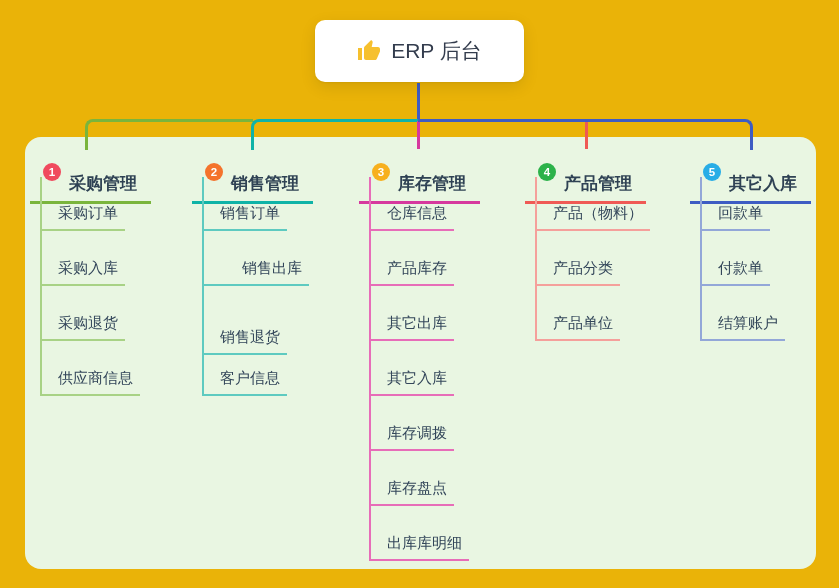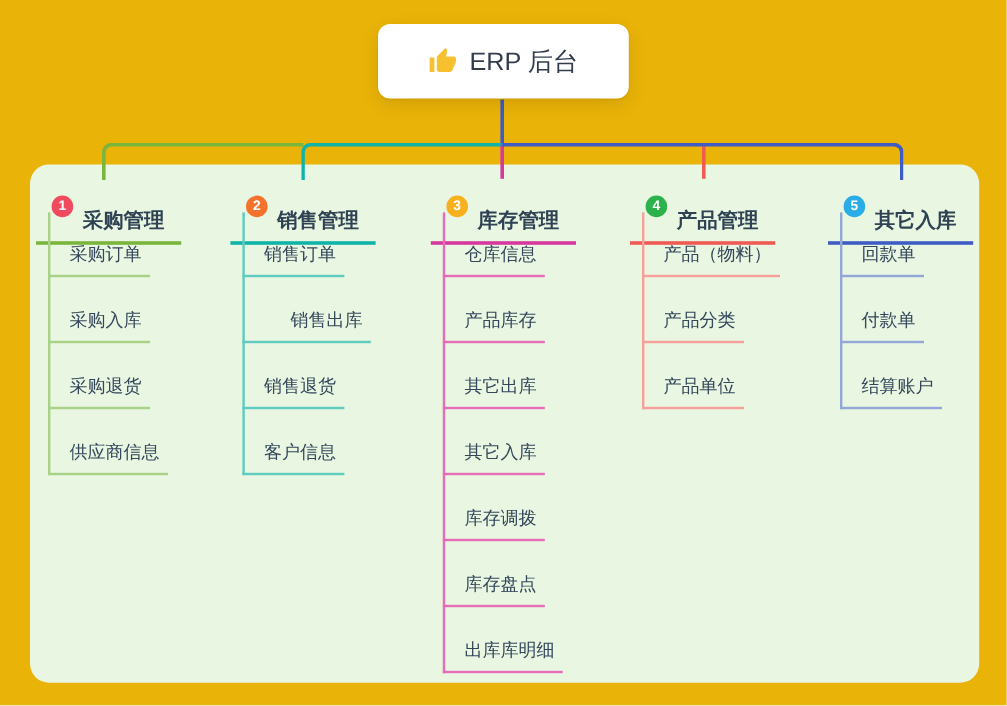--- a/index.html
+++ b/index.html
@@ -69,21 +69,21 @@
       <div class="conn" style="left: 418px; top: 119px; width: 335px; height: 31px; border-top: 3px solid rgb(62, 92, 195); border-right: 3px solid rgb(62, 92, 195); border-top-right-radius: 8px;"></div>
     </div>
   <div id="branch-layer">
       <div class="branch" style="left: 30px; --c: #7ab53c; --lc: #a8d285;"><div class="branch-header">
           <span class="badge" style="background: rgb(240, 74, 94);">1</span>
           <span class="branch-label">采购管理</span>
         </div><div class="vline" style="height: 219px;"></div><div class="child" style="top: 48px;">采购订单</div><div class="child" style="top: 103px;">采购入库</div><div class="child" style="top: 158px;">采购退货</div><div class="child" style="top: 213px;">供应商信息</div></div>
       <div class="branch" style="left: 192px; --c: #0fb3a7; --lc: #5ecac0;"><div class="branch-header">
           <span class="badge" style="background: rgb(244, 115, 44);">2</span>
           <span class="branch-label">销售管理</span>
-        </div><div class="vline" style="height: 219px;"></div><div class="child" style="top: 48px;">销售订单</div><div class="child" style="top: 103px; padding-left: 40px;">销售出库</div><div class="child" style="top: 158px;">销售退货</div><div class="child" style="top: 213px; text-align: right;">客户信息</div></div>
+        </div><div class="vline" style="height: 219px;"></div><div class="child" style="top: 48px;">销售订单</div><div class="child" style="top: 103px; padding-left: 40px;">销售出库</div><div class="child" style="top: 172px;">销售退货</div><div class="child" style="top: 213px; text-align: right;">客户信息</div></div>
       <div class="branch" style="left: 359px; --c: #d6399e; --lc: #e76db8;"><div class="branch-header">
           <span class="badge" style="background: rgb(247, 176, 30);">3</span>
           <span class="branch-label">库存管理</span>
         </div><div class="vline" style="height: 384px;"></div><div class="child" style="top: 48px;">仓库信息</div><div class="child" style="top: 103px;">产品库存</div><div class="child" style="top: 158px;">其它出库</div><div class="child" style="top: 213px;">其它入库</div><div class="child" style="top: 268px;">库存调拨</div><div class="child" style="top: 323px;">库存盘点</div><div class="child" style="top: 378px;">出库库明细</div></div>
       <div class="branch" style="left: 525px; --c: #ef5a55; --lc: #f5a09b;"><div class="branch-header">
           <span class="badge" style="background: rgb(44, 178, 74);">4</span>
           <span class="branch-label">产品管理</span>
         </div><div class="vline" style="height: 164px;"></div><div class="child" style="top: 48px;">产品（物料）</div><div class="child" style="top: 103px;">产品分类</div><div class="child" style="top: 158px;">产品单位</div></div>
       <div class="branch" style="left: 690px; --c: #3e5cc3; --lc: #93a7d8;"><div class="branch-header">
           <span class="badge" style="background: rgb(40, 173, 230);">5</span>

